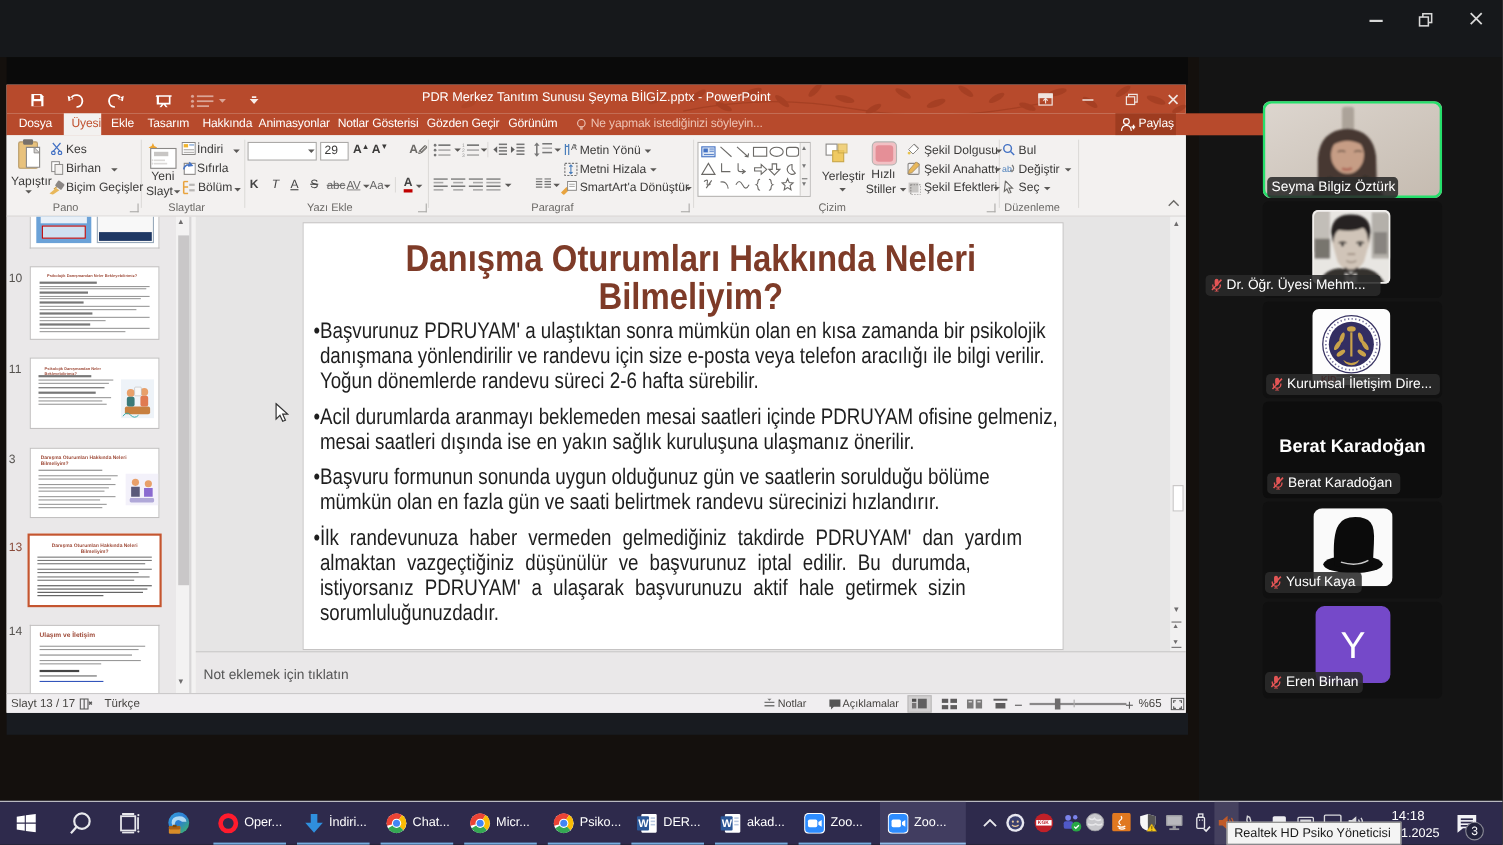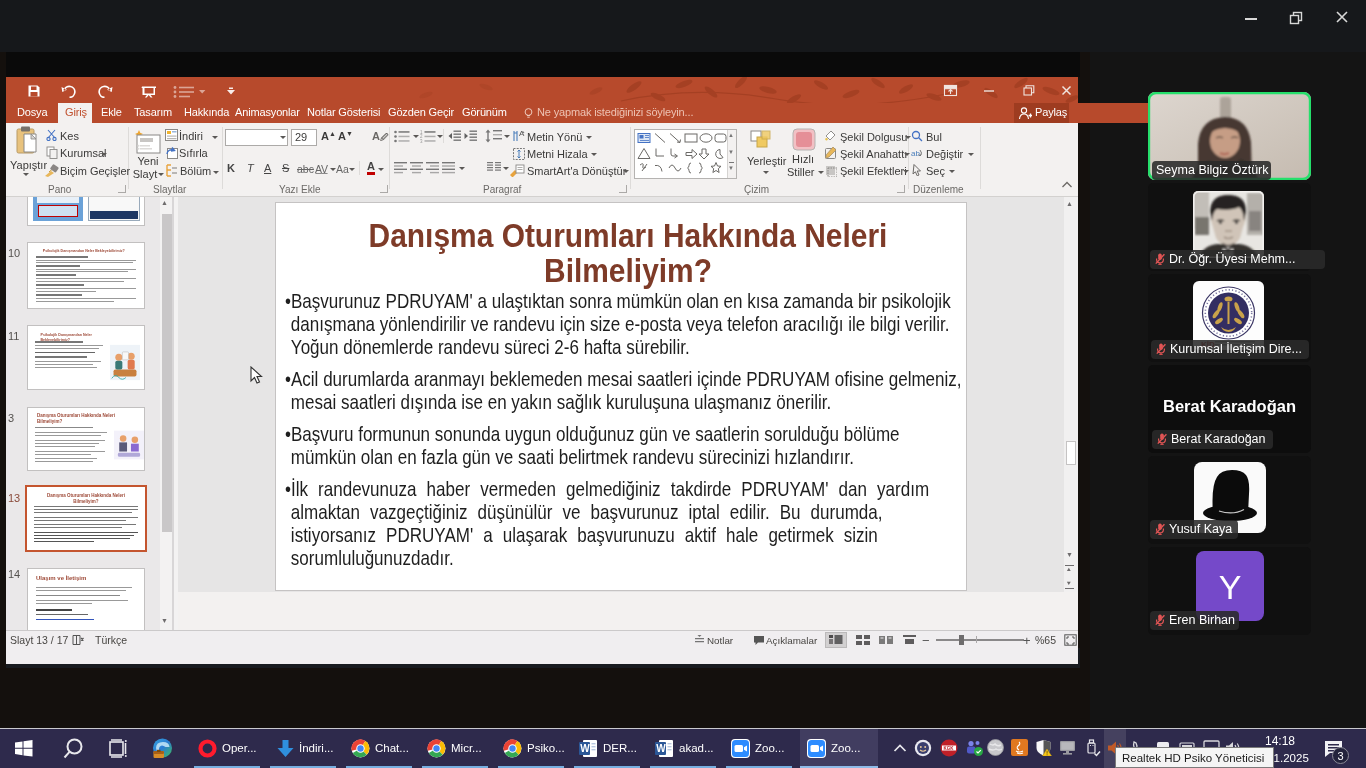--- a/index.html
+++ b/index.html
@@ -22,21 +22,21 @@
 .mtab{position:absolute;top:3px;font-size:11px;color:#fff;white-space:nowrap;letter-spacing:-0.15px}
 .rtxt{position:absolute;font-size:11px;color:#3b3a39;white-space:nowrap}
 .rtx2{position:absolute;font-size:10.5px;color:#3b3a39;white-space:nowrap}
 .dda{position:absolute;width:0;height:0;border-left:3px solid transparent;border-right:3px solid transparent;border-top:3.5px solid #5a5856}
 
 #panel{left:0;top:120px;width:154px;height:433px;background:#eae8e9}
 #pscroll{left:154px;top:120px;width:18px;height:433px;background:#f3f2f2}
 #editor{left:172px;top:120px;width:886px;height:395px;background:#e6e5e5}
 #escroll{left:1058px;top:120px;width:14px;height:395px;background:#f1f0f0}
 #notes{left:172px;top:515px;width:900px;height:38px;background:#eae8e9;border-top:1px solid #c9c7c8}
-#statusbar{left:0;top:553px;width:1072px;height:34px;background:#f0eef0;border-top:1px solid #cbc9ca}
+#statusbar{left:0;top:553px;width:1072px;height:18px;background:#f0eef0;border-top:1px solid #cbc9ca}
 .thumb{position:absolute;left:21px;width:118px;background:#fff;border:1px solid #c2c0c0}
 .tnum{position:absolute;left:2px;font-size:11px;color:#55524f}
 .stat{position:absolute;font-size:10.5px;color:#474542;white-space:nowrap}
 
 #slide{left:269px;top:125px;width:692px;height:389px;background:#fff;border:1px solid #c5c3c3}
 
 .tile{position:absolute;left:58px;width:163px;height:88px;background:#101010;border-radius:5px}
 .vlabel{position:absolute;background:rgba(42,42,42,.88);border-radius:4px;color:#fff;font-size:12.5px;line-height:19px;white-space:nowrap;overflow:hidden}
 
 #taskbar{left:0;top:728px;width:1366px;height:40px;background:#2e2a4c;border-top:1px solid #c9c9ce}
@@ -96,36 +96,37 @@
               <rect x="159" y="2.7" width="15" height="1.6"></rect>
               <circle cx="155" cy="8" r="1.4"></circle>
               <rect x="159" y="7.2" width="15" height="1.6"></rect>
               <circle cx="155" cy="12.5" r="1.4"></circle>
               <rect x="159" y="11.7" width="11" height="1.6"></rect>
               <path d="M179 6 l3.2 3.5 3.2-3.5z"></path>
             </g>
 <path d="M207 6 h8 l-4 4.5z M209 3.5 h4 v1.5 h-4z" opacity=".9"></path>
 </g>
         </svg>
+<div class="abs" style="left:0;top:6px;width:1072px;text-align:center;font-size:11.5px;color:#fff">PDR Merkez Tanıtım Sunusu Şeyma BİlGİZ.pptx - PowerPoint</div>
 <svg class="abs" style="left:930px;top:7px" width="142" height="14" viewBox="0 0 142 14">
 <g stroke="#f0e4df" stroke-width="1.1" fill="none">
 <rect x="8.5" y="1.5" width="12" height="10"></rect>
             <rect x="8.5" y="1.5" width="12" height="3.2" fill="#f0e4df"></rect>
             <path d="M14.5 10 v-4 M12.5 7.5 l2-2 2 2"></path>
 <path d="M48 7 h10" stroke-width="1.4"></path>
 <rect x="88" y="4" width="7.5" height="7"></rect>
             <path d="M90 4 v-2.2 h7.8 v7 h-2.3"></path>
 <path d="M126.5 2.5 l8 8 M134.5 2.5 l-8 8" stroke-width="1.5"></path>
 </g>
         </svg>
 </div>
 <div class="abs" id="menurow">
 <div class="abs" style="left:52px;top:0;width:34px;height:20px;background:#f3f1f0"></div>
 <div class="mtab" style="left:11px">Dosya</div>
-<div class="mtab" style="left:59px;color:#c0512f">Giriş</div>
+<div class="mtab" style="left:59px;color:#c0512f">Üyesi</div>
 <div class="mtab" style="left:95px">Ekle</div>
 <div class="mtab" style="left:128px">Tasarım</div>
 <div class="mtab" style="left:178px">Hakkında</div>
 <div class="mtab" style="left:229px">Animasyonlar</div>
 <div class="mtab" style="left:301px">Notlar Gösterisi</div>
 <div class="mtab" style="left:382px">Gözden Geçir</div>
 <div class="mtab" style="left:456px">Görünüm</div>
 <svg class="abs" style="left:516px;top:4px" width="13" height="13" viewBox="0 0 13 13">
           <g stroke="#eec9bb" fill="none" stroke-width="1">
             <circle cx="6.5" cy="5" r="3.4"></circle>
@@ -177,21 +178,21 @@
             <circle cx="8.5" cy="10" r="1.6"></circle>
           </g>
         </svg>
 <div class="rtxt" style="left:54px;top:53px">Kes</div>
 <svg class="abs" style="left:40px;top:69px" width="12" height="13" viewBox="0 0 12 13">
           <g fill="#fff" stroke="#8a8886" stroke-width=".9">
             <rect x="1" y="1" width="7" height="9"></rect>
             <rect x="4" y="3.5" width="7" height="9" fill="#f3f1f0"></rect>
           </g>
         </svg>
-<div class="rtxt" style="left:54px;top:70px">Kurumsal</div>
+<div class="rtxt" style="left:54px;top:70px">Birhan</div>
         <div class="dda" style="left:95px;top:76px"></div>
 <svg class="abs" style="left:38px;top:86px" width="15" height="14" viewBox="0 0 15 14">
           <path d="M1 13 l6-5 3 2 -6 4z" fill="#e8b75a"></path>
           <path d="M5 9 l3-2.5" stroke="#c89838" stroke-width="1"></path>
           <rect x="7" y="2" width="7" height="6" rx="1" transform="rotate(35 10 5)" fill="#8a8684"></rect>
         </svg>
 <div class="rtxt" style="left:54px;top:88px">Biçim Geçişler</div>
 
 <svg class="abs" style="left:127px;top:51px" width="28" height="26" viewBox="0 0 28 26">
 <path d="M6 2 l1.2 2.8 L10 6 l-2.8 1.2 L6 10 l-1.2-2.8 L2 6 l2.8-1.2z" fill="#f0a62e"></path>
@@ -578,20 +579,23 @@
 <div class="abs" style="left:9px;top:87px;width:822px;font-size:20.4px;line-height:23.2px;color:#1e1e1e;transform:scaleX(.835);transform-origin:0 0">
 <p style="padding-left:7px;text-indent:-7px;margin-bottom:8.4px">•Başvurunuz PDRUYAM' a ulaştıktan sonra mümkün olan en kısa zamanda bir psikolojik<br>danışmana yönlendirilir ve randevu için size e-posta veya telefon aracılığı ile bilgi verilir.<br>Yoğun dönemlerde randevu süreci 2-6 hafta sürebilir.</p>
 <p style="padding-left:7px;text-indent:-7px;margin-bottom:8.4px">•Acil durumlarda aranmayı beklemeden mesai saatleri içinde PDRUYAM ofisine gelmeniz,<br>mesai saatleri dışında ise en yakın sağlık kuruluşuna ulaşmanız önerilir.</p>
 <p style="padding-left:7px;text-indent:-7px;margin-bottom:8.4px">•Başvuru formunun sonunda uygun olduğunuz gün ve saatlerin sorulduğu bölüme<br>mümkün olan en fazla gün ve saati belirtmek randevu sürecinizi hızlandırır.</p>
 <p style="padding-left:7px;text-indent:-7px;word-spacing:6.4px">•İlk randevunuza haber vermeden gelmediğiniz takdirde PDRUYAM' dan yardım<br>almaktan vazgeçtiğiniz düşünülür ve başvurunuz iptal edilir. Bu durumda,<br>istiyorsanız PDRUYAM' a ulaşarak başvurunuzu aktif hale getirmek sizin<br>sorumluluğunuzdadır.</p>
 </div>
 </div>
 <svg class="abs" style="left:244px;top:289px" width="13" height="19" viewBox="0 0 13 19">
         <path d="M1 1 L1 15 L4.5 11.5 L7 17 L9.5 16 L7 10.5 L11.5 10.5 Z" fill="#fff" stroke="#333" stroke-width="1.1"></path>
       </svg>
+<div class="abs" id="notes">
+        <div class="abs" style="left:7px;top:13px;font-size:12.5px;color:#555">Not eklemek için tıklatın</div>
+      </div>
 <div class="abs" id="statusbar">
 <div class="stat" style="left:4px;top:3px">Slayt 13 / 17</div>
 <svg class="abs" style="left:66px;top:3px" width="13" height="12" viewBox="0 0 13 12">
           <g stroke="#555" fill="none" stroke-width="1">
             <path d="M1 1.5 h7 v9 h-7z M4.5 1.5 v9"></path>
             <path d="M9 4 l2.5 2.5 M11.5 4 L9 6.5" stroke-width="1.2"></path>
           </g>
         </svg>
 <div class="stat" style="left:89px;top:3px">Türkçe</div>
 <svg class="abs" style="left:688px;top:4px" width="11" height="11" viewBox="0 0 11 11">
@@ -697,21 +701,21 @@
 <circle cx="27.5" cy="31.5" r="1.5" fill="#222"></circle>
           <circle cx="43.5" cy="31.5" r="1.5" fill="#222"></circle>
 <path d="M32 40 h7 M31 46 q4 3 9 0" stroke="#8a7a6e" stroke-width="1.2" fill="none"></path>
 <path d="M30 52 q5 4 11 0 l4 4 h-19z" fill="#3a3633"></path>
 <path d="M5 67 Q12 52 28 53 L35 58 L43 53 Q58 52 66 67z" fill="#35312e"></path>
 <path d="M30 57 l5 5 5-5 v10 h-10z" fill="#efece8"></path>
         </g>
 </g>
 <rect x="0.8" y="0.8" width="69.4" height="65.4" rx="5" fill="none" stroke="#f2f0ee" stroke-width="1.6"></rect>
 </svg>
-<div class="vlabel" style="left:1150px;top:250px;width:175px;height:19px"><svg class="mic" width="13" height="13" viewBox="0 0 13 13" style="vertical-align:-2px;margin:0 3px 0 3px">
+<div class="vlabel" style="left:1096px;top:250px;width:159px;height:19px"><svg class="mic" width="13" height="13" viewBox="0 0 13 13" style="vertical-align:-2px;margin:0 3px 0 3px">
         <rect x="5.2" y="1.4" width="3.6" height="6.6" rx="1.8" fill="#e25555"></rect>
         <path d="M3.6 6.6 v0.9 a3.4 3.4 0 0 0 6.8 0 v-0.9" stroke="#e25555" stroke-width="1.2" fill="none"></path>
         <path d="M7 11 v1.6 M5.2 12.8 h3.6" stroke="#e25555" stroke-width="1.1" fill="none"></path>
         <path d="M2.8 11.6 L11.4 2.2" stroke="#e25555" stroke-width="1.4"></path>
       </svg>Dr. Öğr. Üyesi Mehm...</div>
 <div class="tile" style="left:1148px;top:274px"></div>
 <svg class="abs" style="left:1193px;top:281px" width="71" height="69" viewBox="0 0 71 69">
 <rect width="71" height="69" rx="6" fill="#fdfdfd"></rect>
 <circle cx="35.5" cy="32" r="26" fill="#fff" stroke="#3a3564" stroke-width="1.2"></circle>
 <circle cx="35.5" cy="32" r="20.5" fill="#332e62"></circle>

